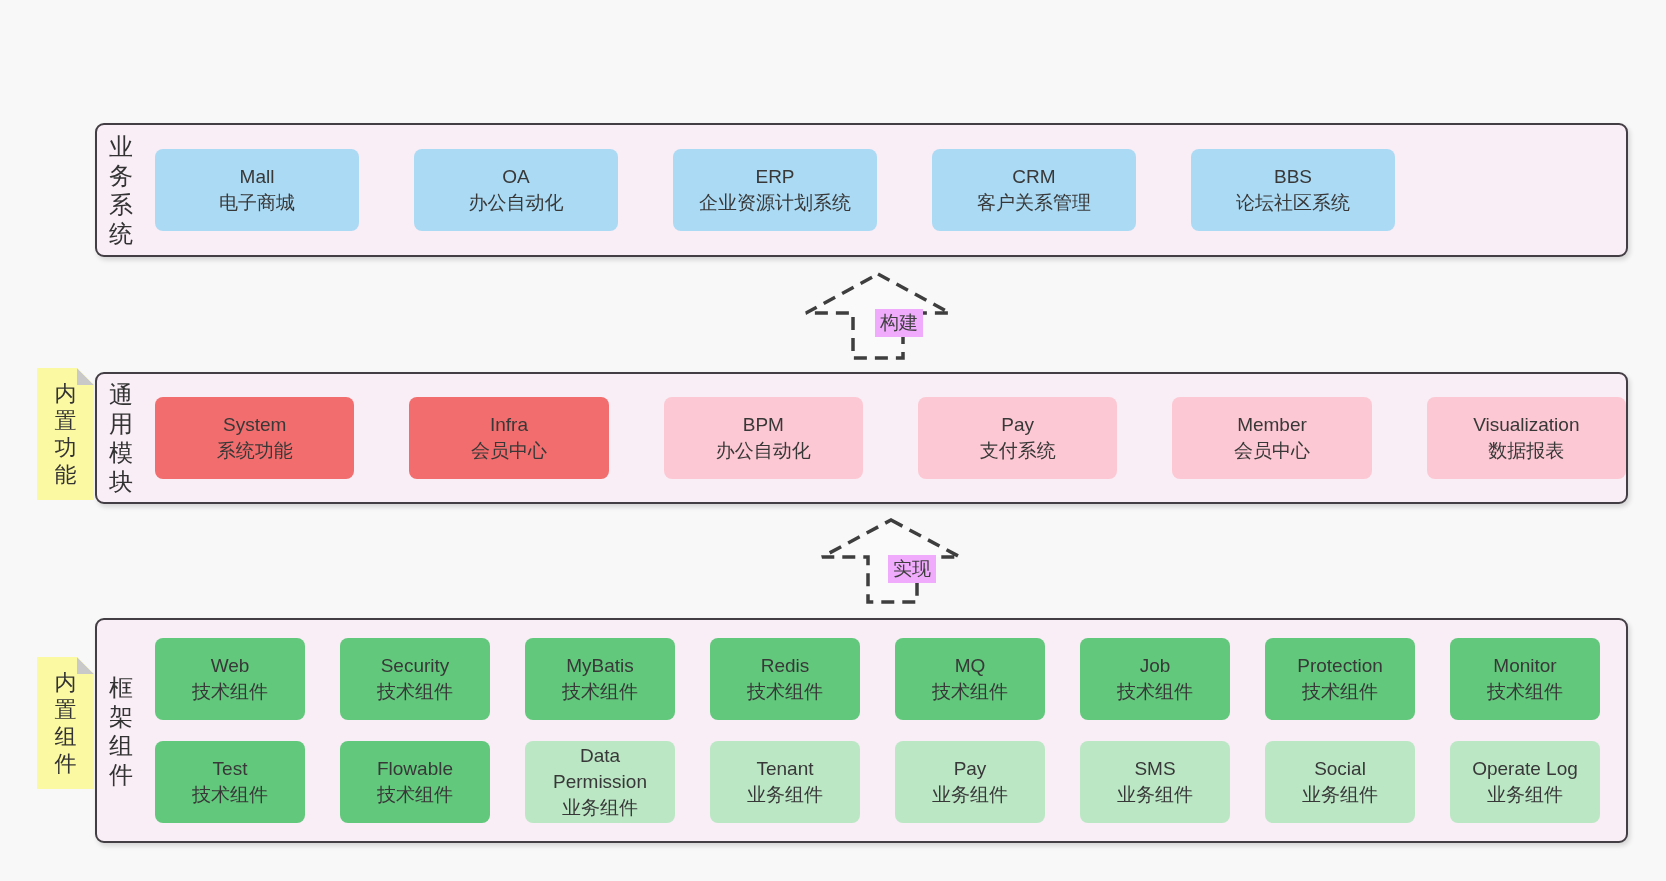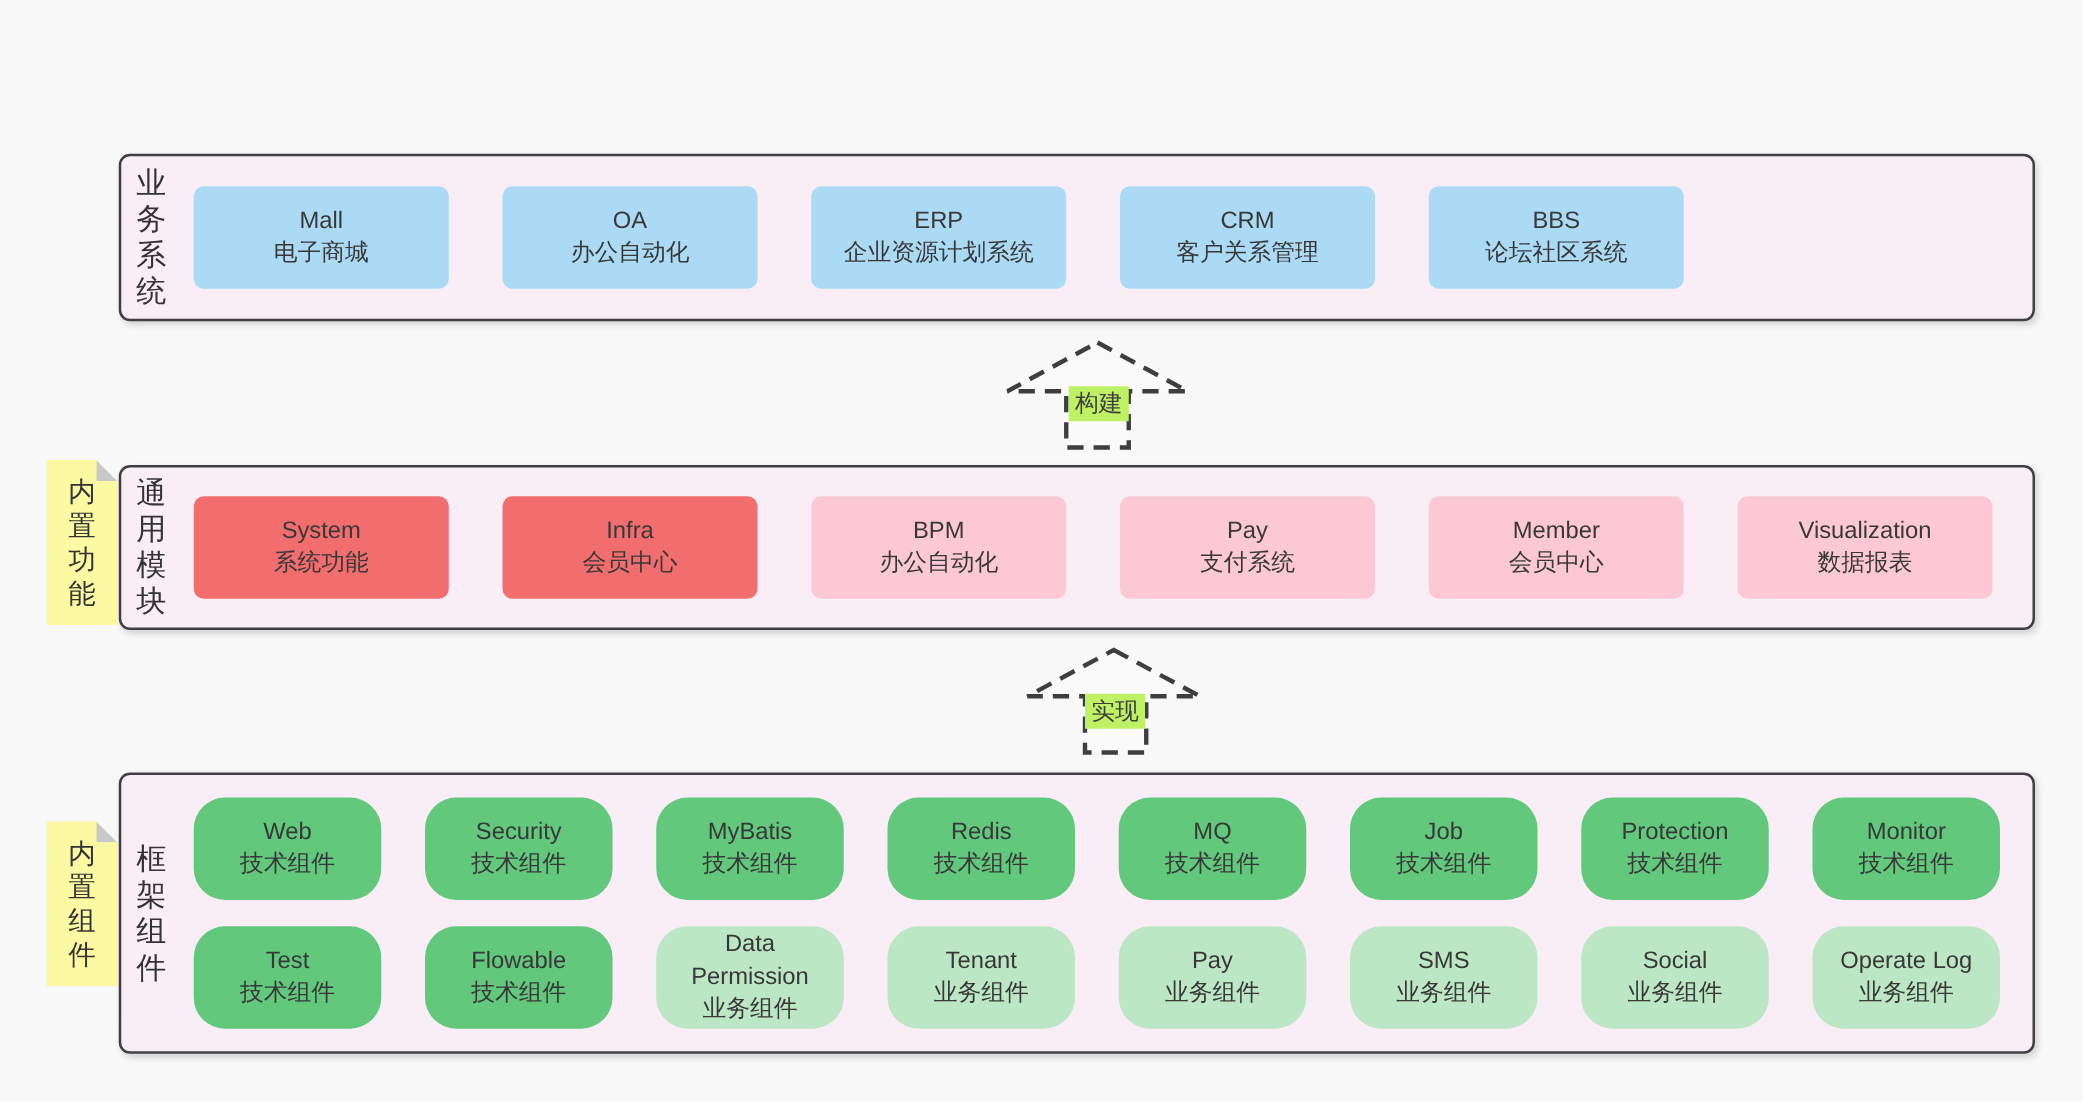--- a/index.html
+++ b/index.html
@@ -14,26 +14,27 @@
     overflow:hidden;
     background:#f8f8f8;
   }
   .arrows-svg{
     position:absolute;left:0;top:0;width:1666px;height:881px;
     pointer-events:none;
   }
   .arrow-label{
     position:absolute;
     transform:translate(-50%,-50%);
-    background:#bef264;
+    background:#f0abfc;
     padding:1px 5px;
     font-size:19px;
     color:#3f3f3f;
     z-index:4;
     white-space:nowrap;
+    margin-left:20px;
   }
   .layer{
     position:absolute;
     left:95px;width:1533px;
     background:var(--container-bg,#f9edf6);
     border:2px solid var(--container-border,#433e43);
     border-radius:9px;
     box-sizing:border-box;
     box-shadow:2px 3px 5px rgba(0,0,0,0.14);
     z-index:1;
@@ -57,35 +58,35 @@
   }
   .rows{
     position:absolute;
     left:58px;top:0;right:0;bottom:0;
     display:flex;
     flex-direction:column;
     justify-content:center;
     gap:21px;
   }
   .box-row{display:flex;}
-  .box-row.cols6{gap:43px;}
+  .box-row.cols6{gap:55px;}
   .box-row.cols8{gap:35px;}
   .box{
     height:82px;
     border-radius:8px;
     display:flex;
     flex-direction:column;
     align-items:center;
     justify-content:center;
     text-align:center;
     box-sizing:border-box;
     padding:2px 8px;
   }
   .box-row.cols6 .box{width:204px;}
-  .box-row.cols8 .box{width:150px;border-radius:25px;}
+  .box-row.cols8 .box{width:150px;}
   .box-title,.box-subtitle{
     font-size:19px;
     line-height:26px;
     color:#383838;
   }
   .box.blue{background:var(--blue,#abdaf4);}
   .box.red{background:var(--red,#f26d6d);}
   .box.pink{background:var(--pink,#fcc8d3);}
   .box.green{background:var(--green-dark,#62c87c);}
   .box.lightgreen{background:var(--green-light,#bbe7c4);}

